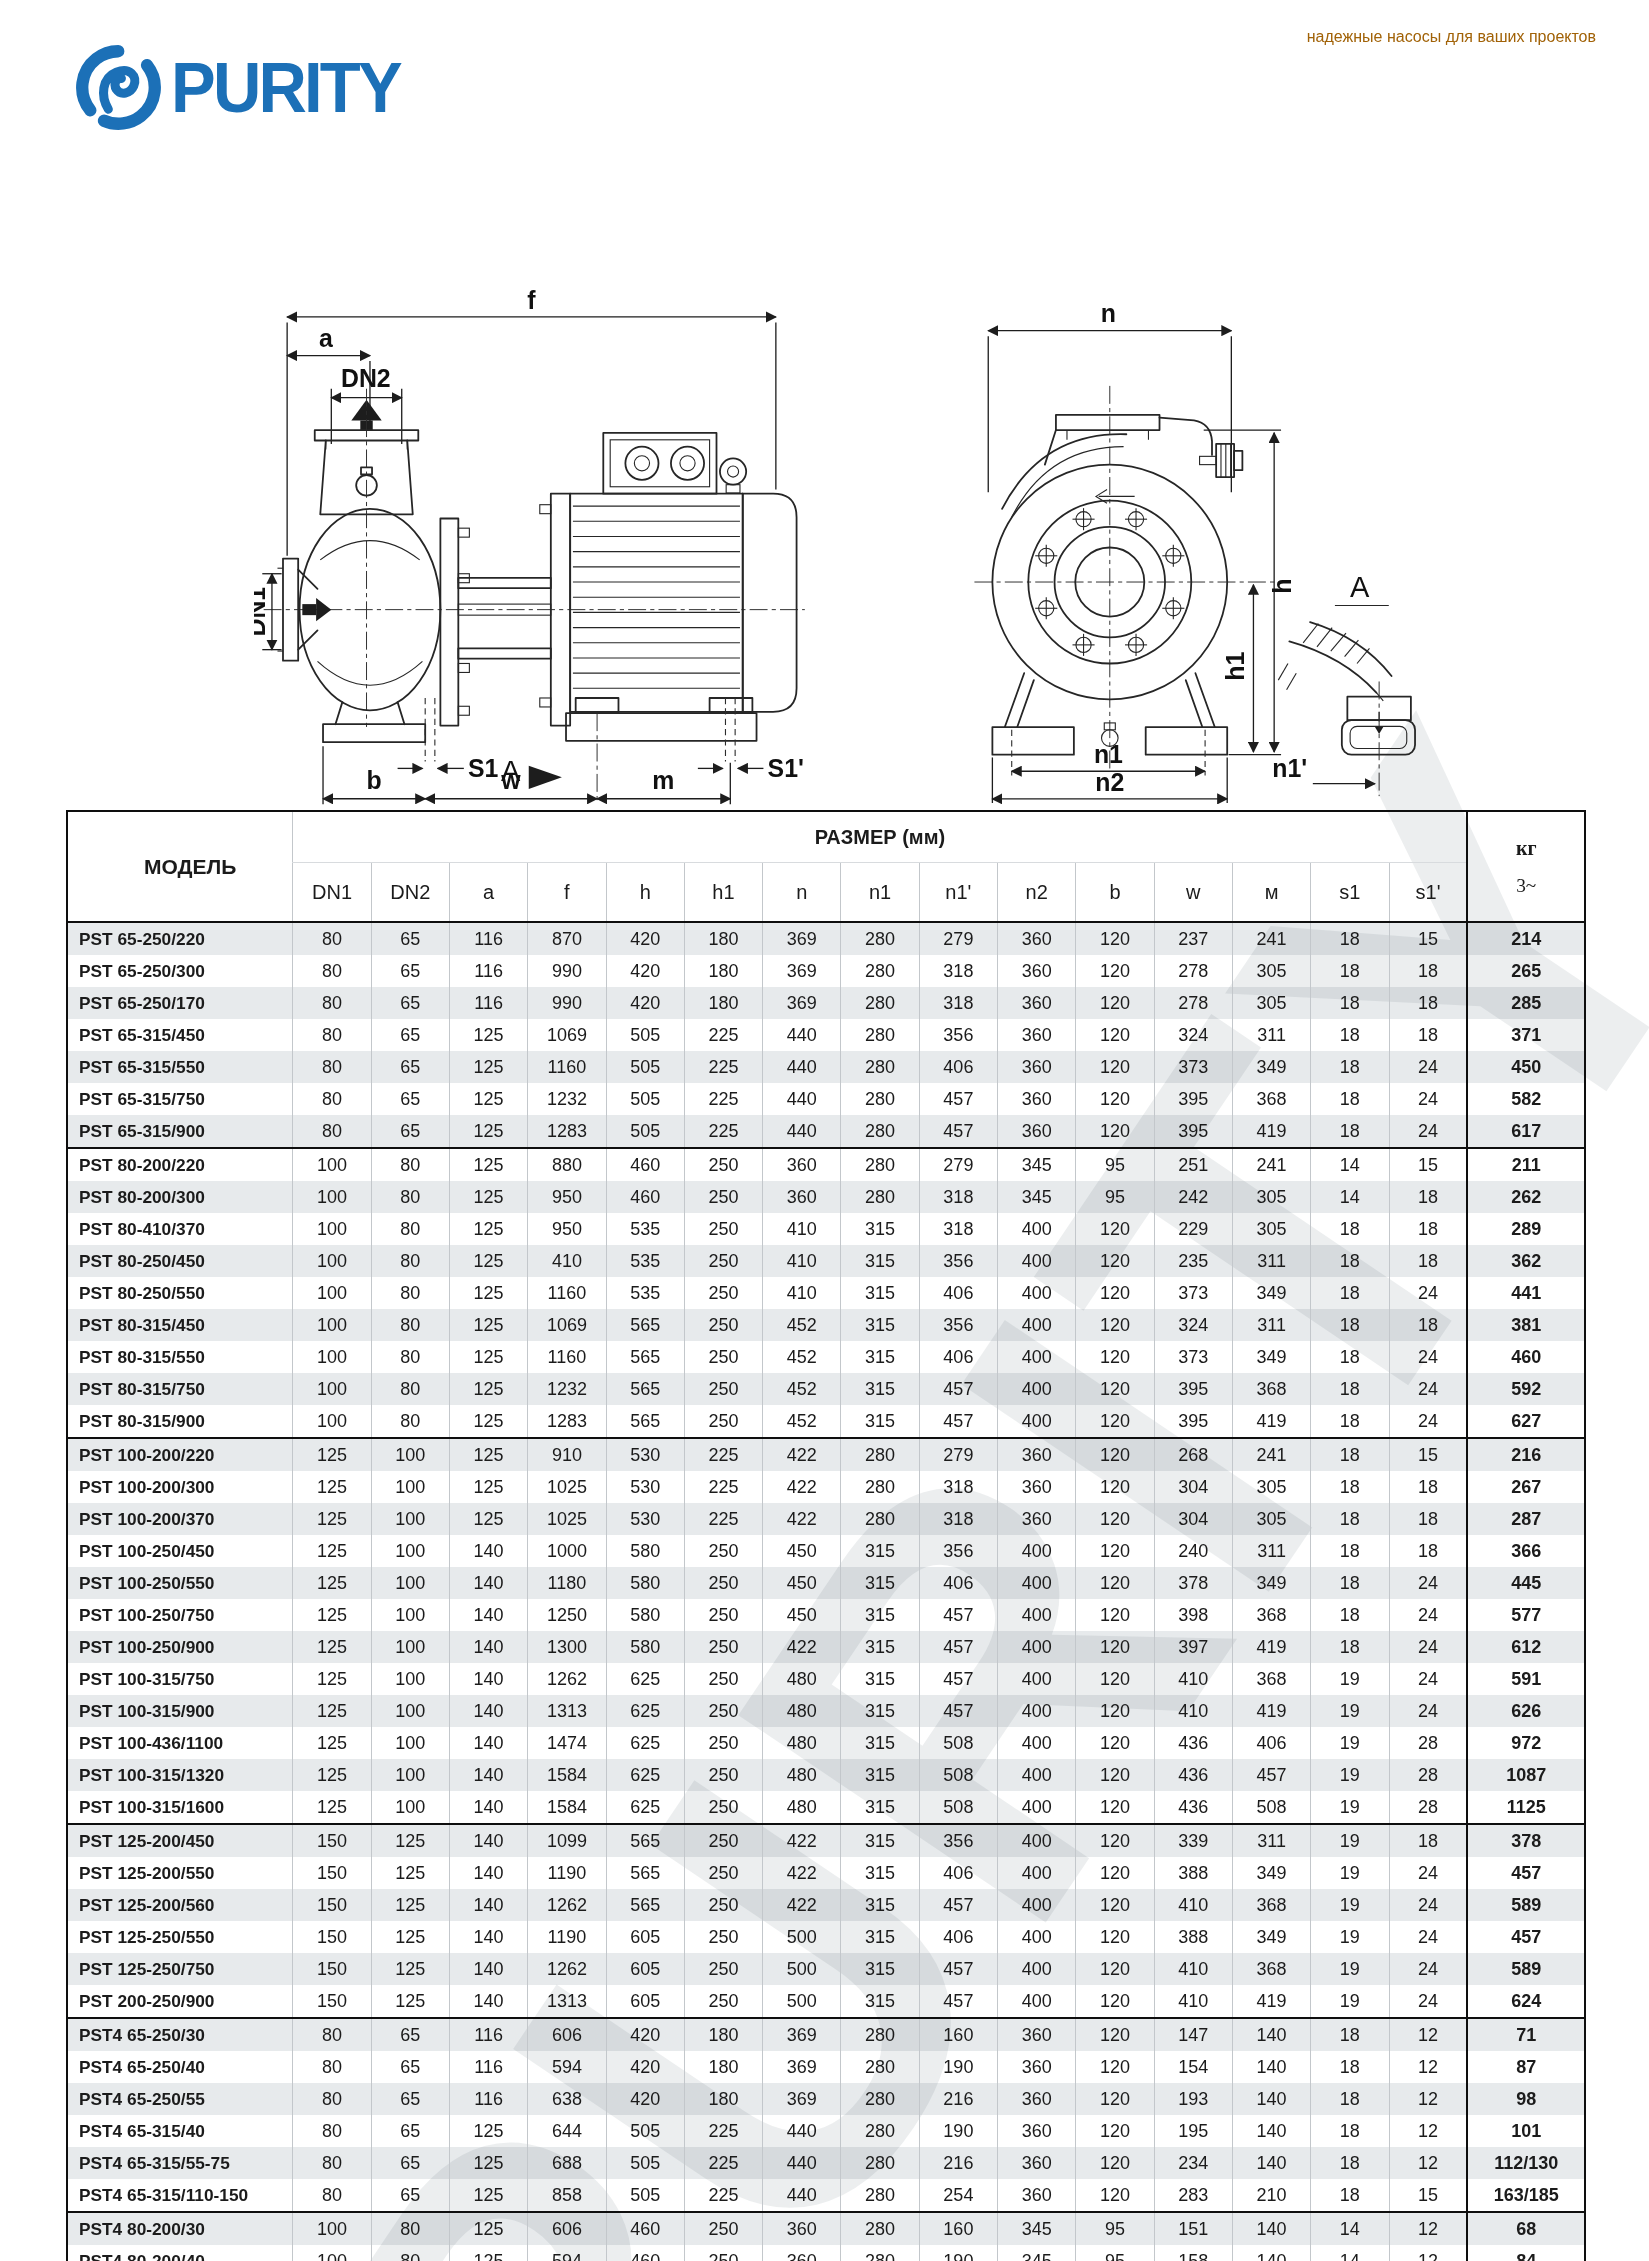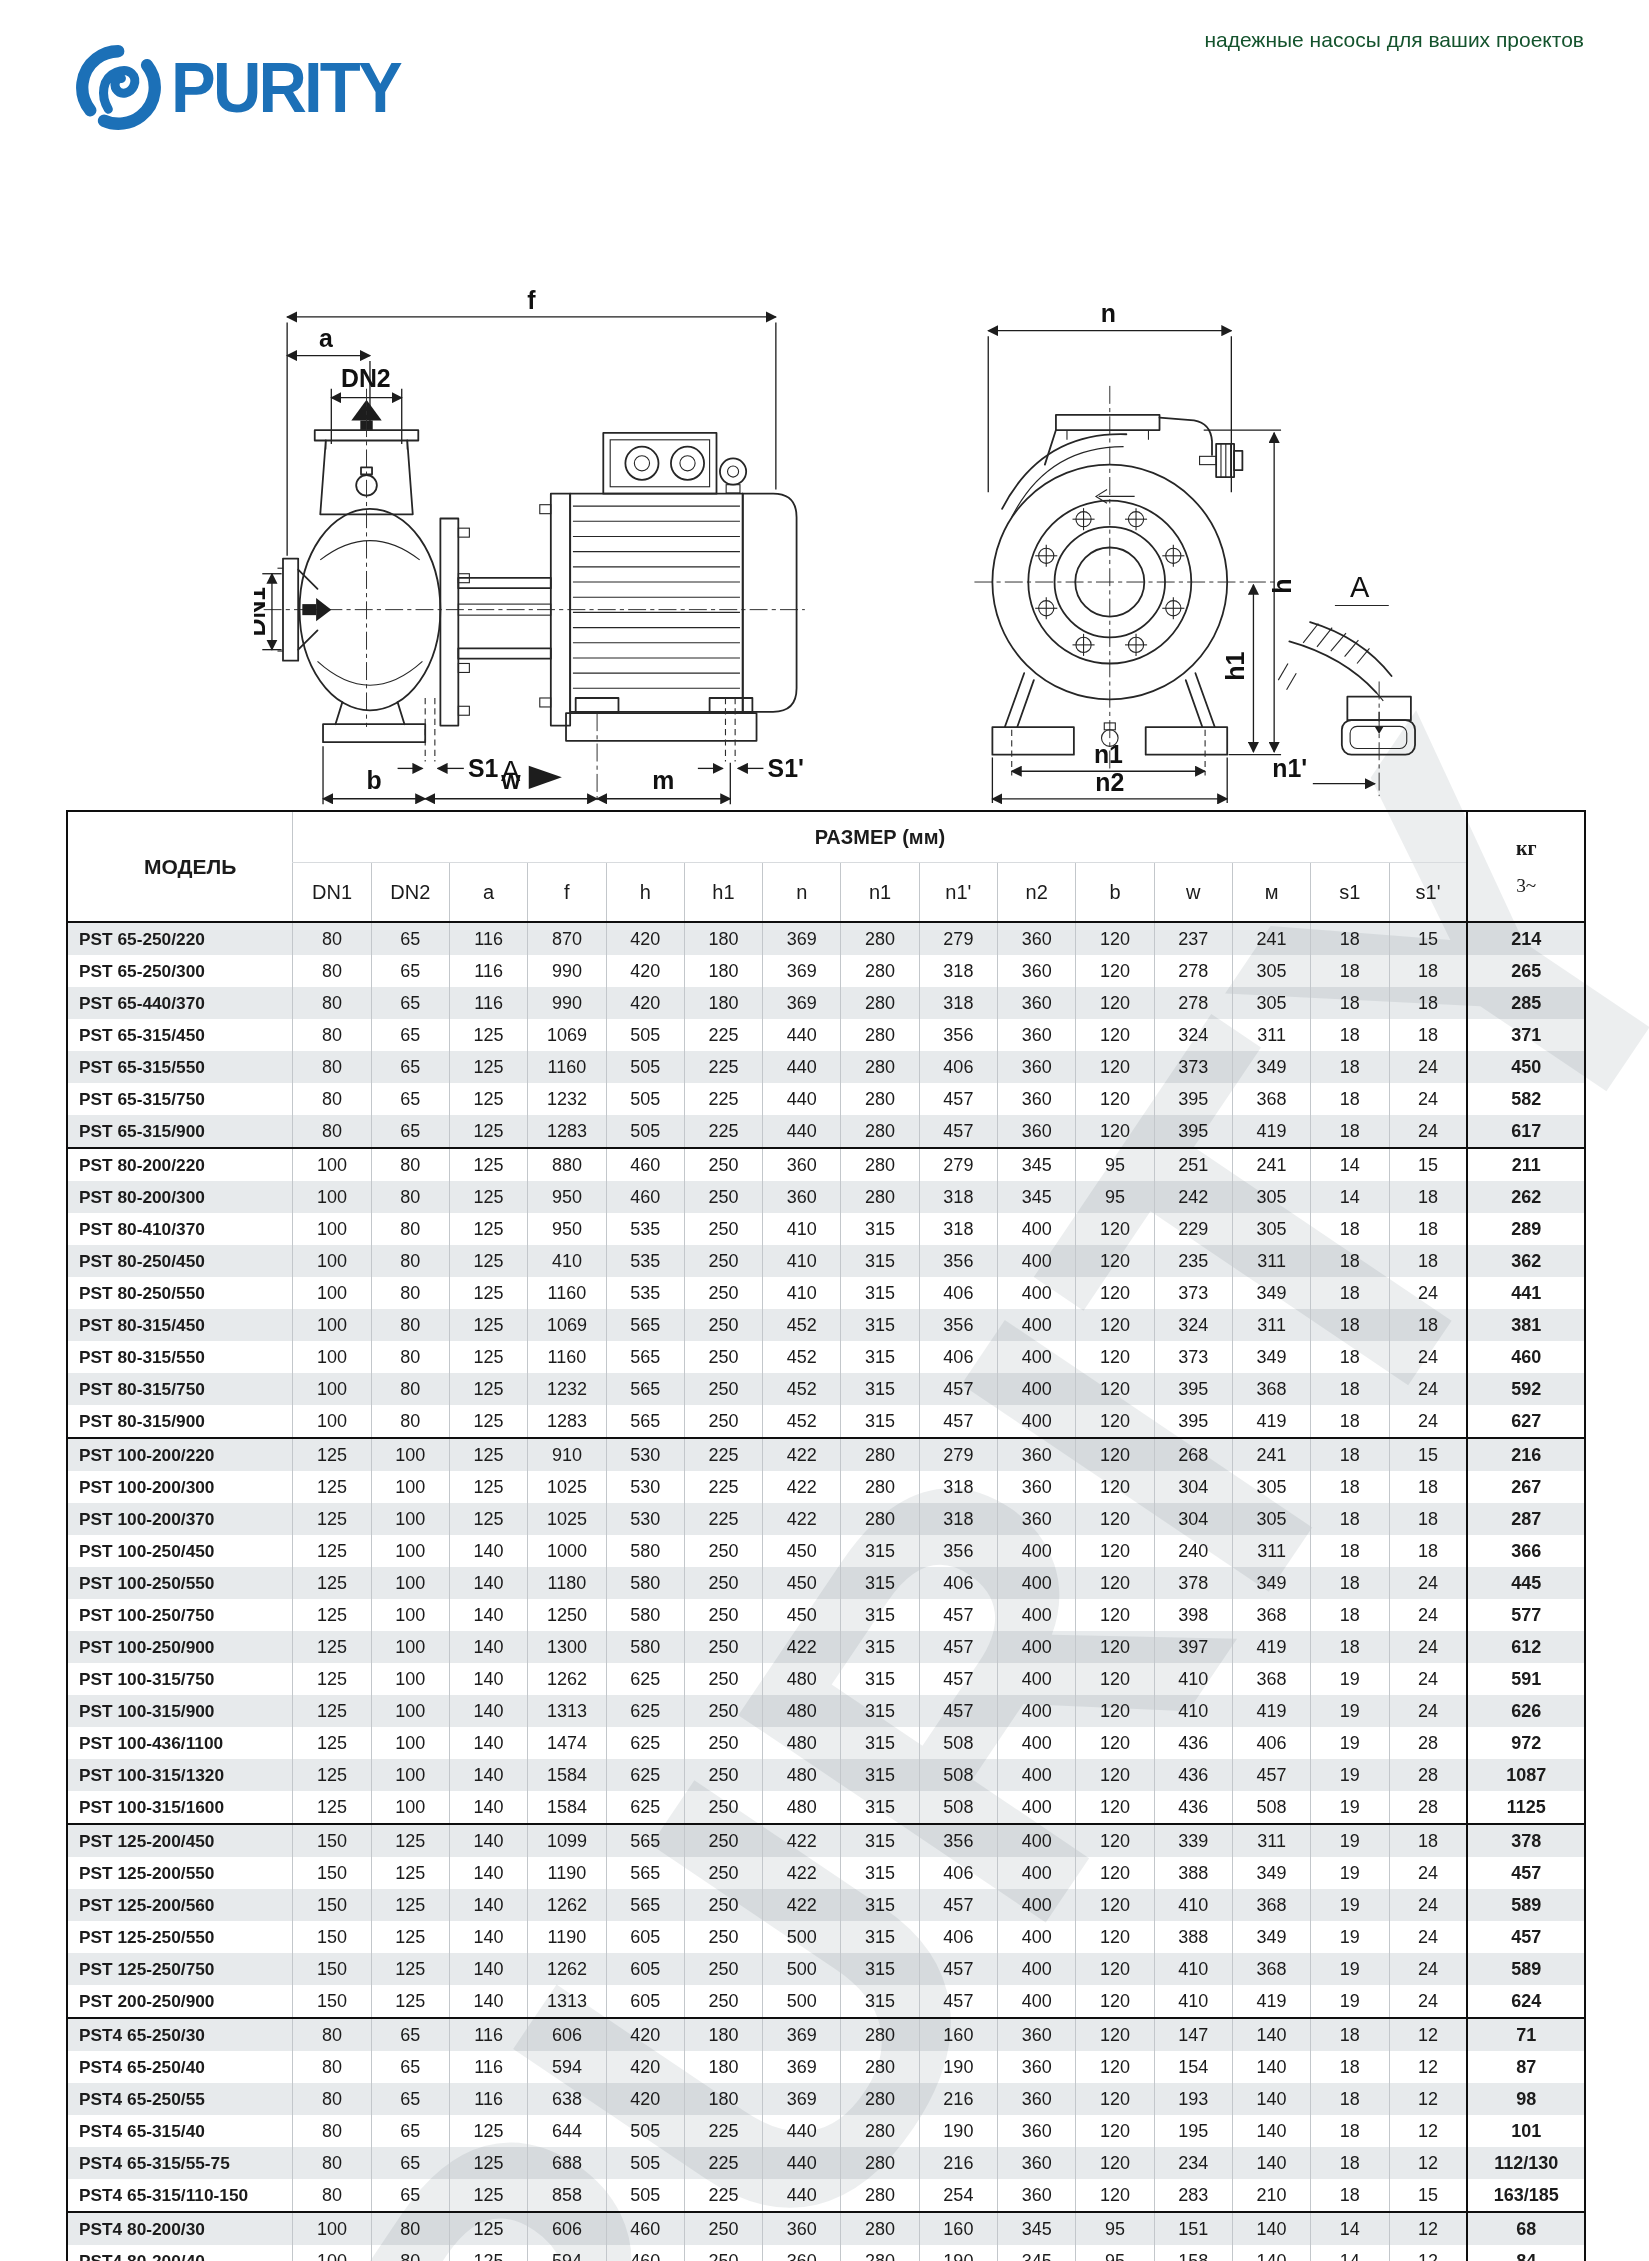--- a/index.html
+++ b/index.html
@@ -3,21 +3,21 @@
 <meta charset="utf-8">
 <style>
   html,body{margin:0;padding:0;background:#fff;}
   .page{position:relative;width:1650px;height:2261px;background:#fff;overflow:hidden;
         font-family:"Liberation Sans",sans-serif;color:#1c1c1c;}
   
   .logo{position:absolute;left:66px;top:44px;display:flex;align-items:center;z-index:2;}
   .logo-icon{width:105px;height:87px;}
   .brand{font-size:67px;font-weight:bold;color:#1c70b7;letter-spacing:-2.8px;line-height:1;
          transform:scaleY(1.04);transform-origin:left center;}
-  .tagline{position:absolute;right:66px;top:28px;font-size:21px;color:#14532d;z-index:2;}
+  .tagline{position:absolute;right:54px;top:28px;font-size:16px;color:#a16207;z-index:2;}
   
   .watermark{position:absolute;left:698px;top:2038px;z-index:0;pointer-events:none;
              font-size:539px;font-weight:bold;letter-spacing:9.7px;white-space:nowrap;
              color:rgba(105,120,135,0.13);transform:rotate(-56deg);transform-origin:0 100%;}
   
   .drawing{position:absolute;z-index:1;}
   .pt{stroke:#262626;stroke-width:2.6;fill:none;stroke-linecap:round;stroke-linejoin:round;}
   .pt-thin{stroke:#262626;stroke-width:1.6;fill:none;}
   .fill{fill:#1d1d1d;stroke:none;}
   .dim{stroke:#1d1d1d;stroke-width:1.9;fill:none;}
@@ -363,21 +363,21 @@
           <td>318</td>
           <td>360</td>
           <td>120</td>
           <td>278</td>
           <td>305</td>
           <td>18</td>
           <td>18</td>
           <td class="kg">265</td>
         </tr>
         <tr>
-          <td class="model">PST 65-440/370</td>
+          <td class="model">PST 65-250/170</td>
           <td>80</td>
           <td>65</td>
           <td>116</td>
           <td>990</td>
           <td>420</td>
           <td>180</td>
           <td>369</td>
           <td>280</td>
           <td>318</td>
           <td>360</td>

